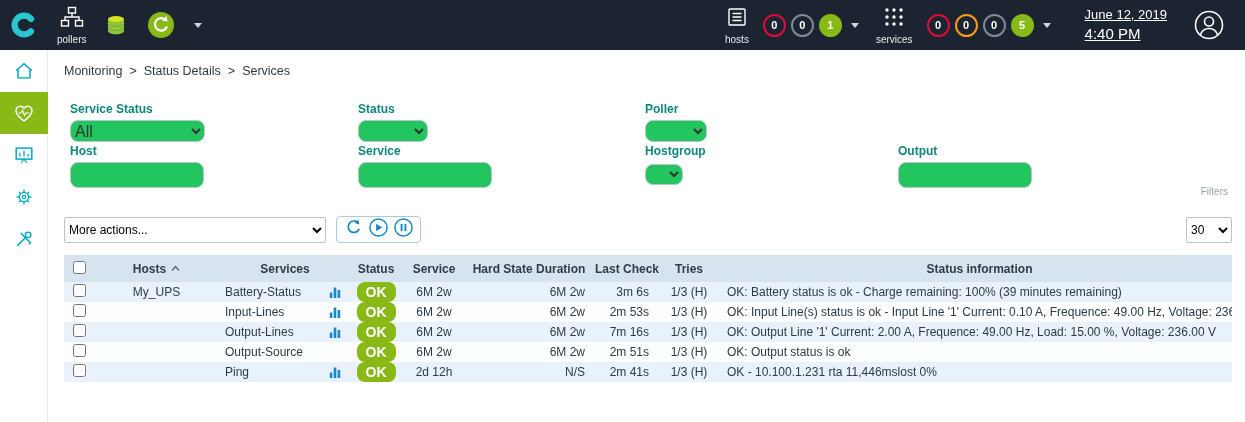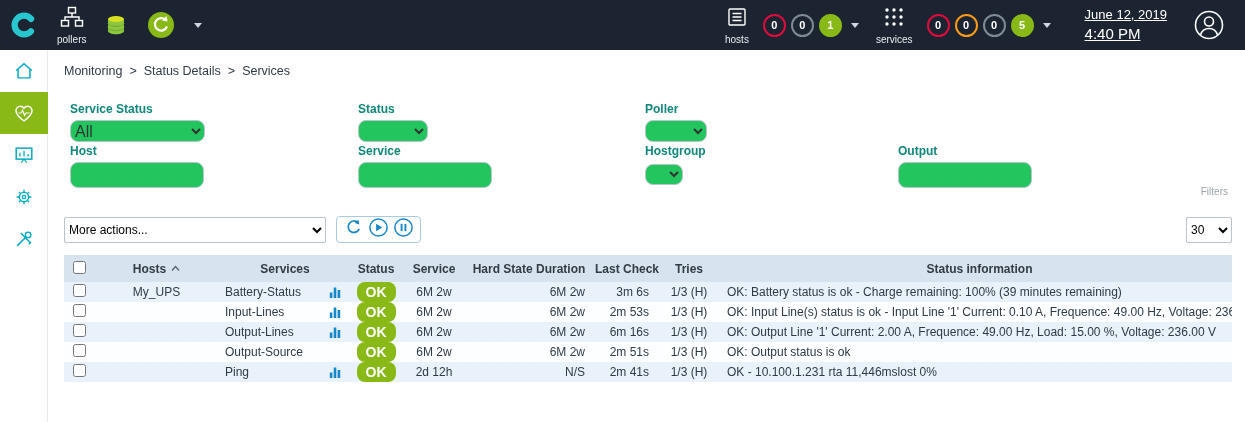--- a/index.html
+++ b/index.html
@@ -382,21 +382,21 @@
             <rect x="0.8" y="6.5" width="2.6" height="5.5" fill="#1588c9"></rect>
             <rect x="4.7" y="1.5" width="2.6" height="10.5" fill="#1588c9"></rect>
             <rect x="8.6" y="4" width="2.6" height="8" fill="#1588c9"></rect>
           </svg>
         </span>
       </span>
     </td>
     <td class="c-status"><span class="ok-badge">OK</span></td>
     <td class="c-duration">6M 2w</td>
     <td class="c-hsd">6M 2w</td>
-    <td class="c-lastcheck">6m 16s</td>
+    <td class="c-lastcheck">7m 16s</td>
     <td class="c-tries">1/3 (H)</td>
     <td class="c-info">OK: Output Line '1' Current: 2.00 A, Frequence: 49.00 Hz, Load: 15.00 %, Voltage: 236.00 V</td>
   </tr>
         <tr class="even">
     <td class="c-check"><input type="checkbox" style=""></td>
     <td class="c-host"></td>
     <td class="c-service">
       <span class="svc-inner">
         <span>Output-Source</span>
         <span class="graph" style="visibility: hidden;">

